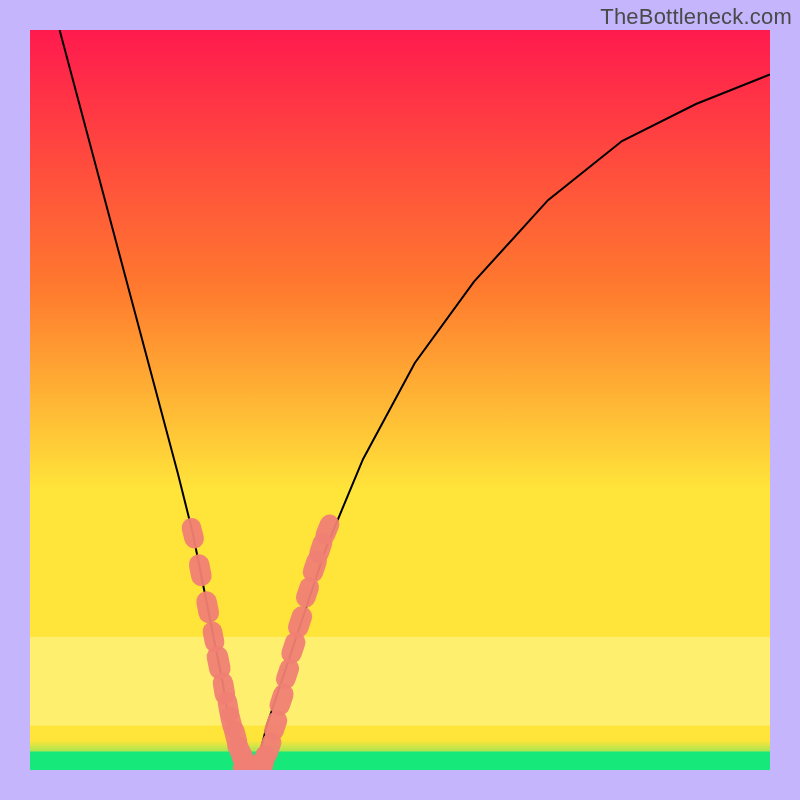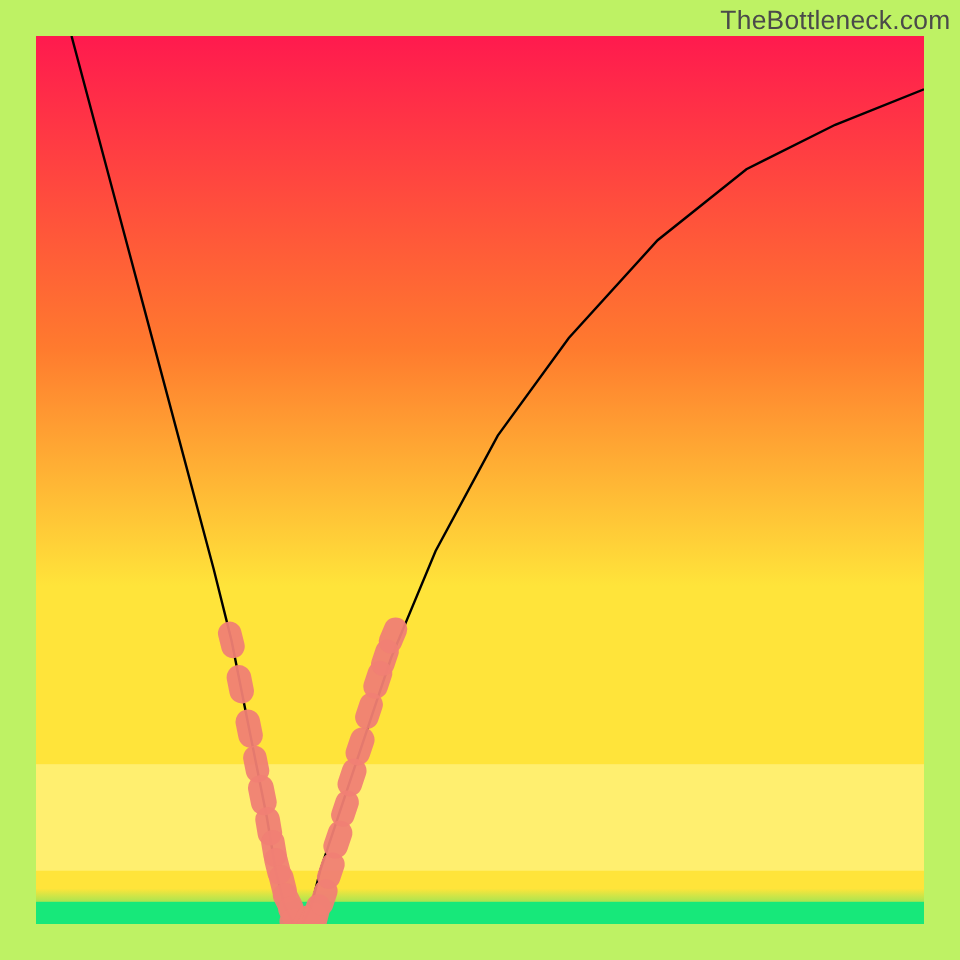--- a/index.html
+++ b/index.html
@@ -8,21 +8,21 @@
     width: 800px;
     height: 800px;
     overflow: hidden;
     background: #000;
     font-family: Arial, Helvetica, sans-serif;
   }
   .frame {
     position: absolute;
     left: 0; top: 0;
     width: 800px; height: 800px;
-    background: #bef264;
+    background: #c4b5fd;
   }
   .plot {
     position: absolute;
     left: 30px;
     top: 30px;
     width: 740px;
     height: 740px;
     overflow: hidden;
   }
   .watermark {

